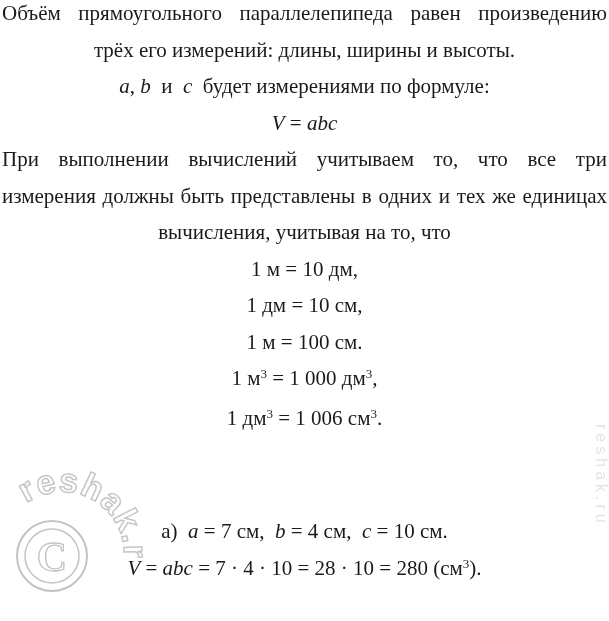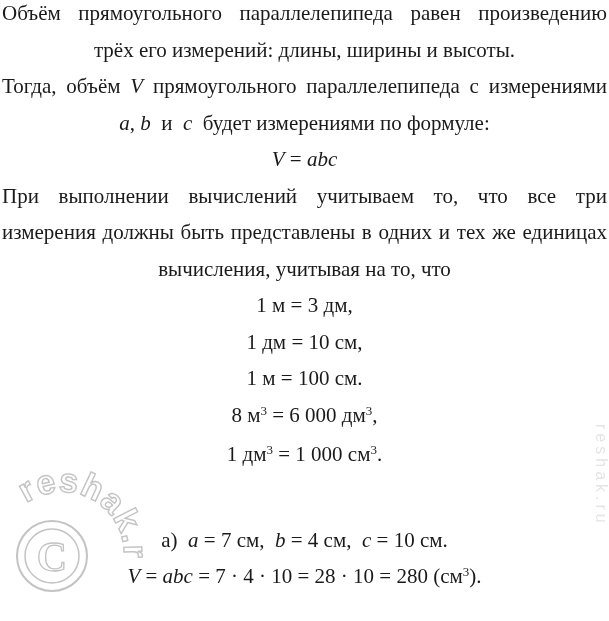--- a/index.html
+++ b/index.html
@@ -20,21 +20,21 @@
     font-size: 21px;
     line-height: 36.5px;
     white-space: pre-wrap;
     text-align: center;
   }
   .line.stretch {
     white-space: normal;
     text-align: justify;
     text-align-last: justify;
   }
-  .line.gap { margin-top: 46px; }
+  .line.gap { margin-top: 74px; }
   .it { font-style: italic; }
   .sup { font-size: 13px; position: relative; top: -7px; }
   .stamp {
     position: absolute;
     left: 0px; top: 436px;
     pointer-events: none;
     z-index: 3;
   }
   .stamp .ring { fill: none; stroke: #c3c3c3; stroke-width: 2; }
   .stamp .ring-inner { fill: rgba(255,255,255,0.55); stroke: #c3c3c3; stroke-width: 1.5; }
@@ -66,31 +66,30 @@
     z-index: 2;
     pointer-events: none;
   }
 </style>
 </head>
 <body>
 
 <div class="doc">
     <div class="line stretch"><span>Объём прямоугольного параллелепипеда равен произведению</span></div>
     <div class="line"><span>трёх его измерений: длины, ширины и высоты.</span></div>
-    <div class="line stretch"><span>Тогда, объём </span><span class="it">V</span><span> прямоугольного параллелепипеда с измерениями</span></div>
     <div class="line"><span class="it">a</span><span>, </span><span class="it">b</span><span>  и  </span><span class="it">c</span><span>  будет измерениями по формуле:</span></div>
     <div class="line"><span class="it">V</span><span> = </span><span class="it">abc</span></div>
     <div class="line stretch"><span>При выполнении вычислений учитываем то, что все три</span></div>
     <div class="line stretch"><span>измерения должны быть представлены в одних и тех же единицах</span></div>
     <div class="line"><span>вычисления, учитывая на то, что</span></div>
-    <div class="line"><span>1 м = 3 дм,</span></div>
+    <div class="line"><span>1 м = 10 дм,</span></div>
     <div class="line"><span>1 дм = 10 см,</span></div>
     <div class="line"><span>1 м = 100 см.</span></div>
-    <div class="line"><span>8 м</span><span class="sup">3</span><span> = 6 000 дм</span><span class="sup">3</span><span>,</span></div>
-    <div class="line"><span>1 дм</span><span class="sup">3</span><span> = 1 000 см</span><span class="sup">3</span><span>.</span></div>
+    <div class="line"><span>1 м</span><span class="sup">3</span><span> = 1 000 дм</span><span class="sup">3</span><span>,</span></div>
+    <div class="line"><span>1 дм</span><span class="sup">3</span><span> = 1 006 см</span><span class="sup">3</span><span>.</span></div>
     <div class="line gap"><span>а)  </span><span class="it">a</span><span> = 7 см,  </span><span class="it">b</span><span> = 4 см,  </span><span class="it">c</span><span> = 10 см.</span></div>
     <div class="line"><span class="it">V</span><span> = </span><span class="it">abc</span><span> = 7 · 4 · 10 = 28 · 10 = 280 (см</span><span class="sup">3</span><span>).</span></div>
   </div>
 
 <svg class="stamp" width="210" height="185" viewBox="0 0 210 185" aria-hidden="true">
   <defs>
     <path id="arcPath" d="M 26.4 67.2 A 62 62 0 0 1 123.4 126.6" fill="none"></path>
   </defs>
   <circle class="ring" cx="52" cy="120" r="35"></circle>
   <circle class="ring-inner" cx="52" cy="120" r="27"></circle>

